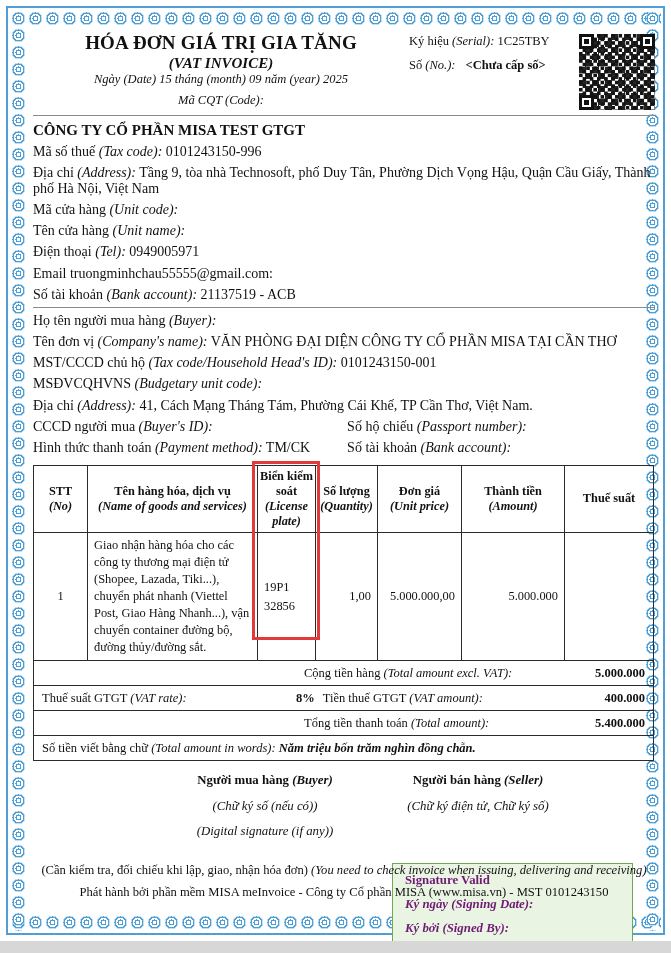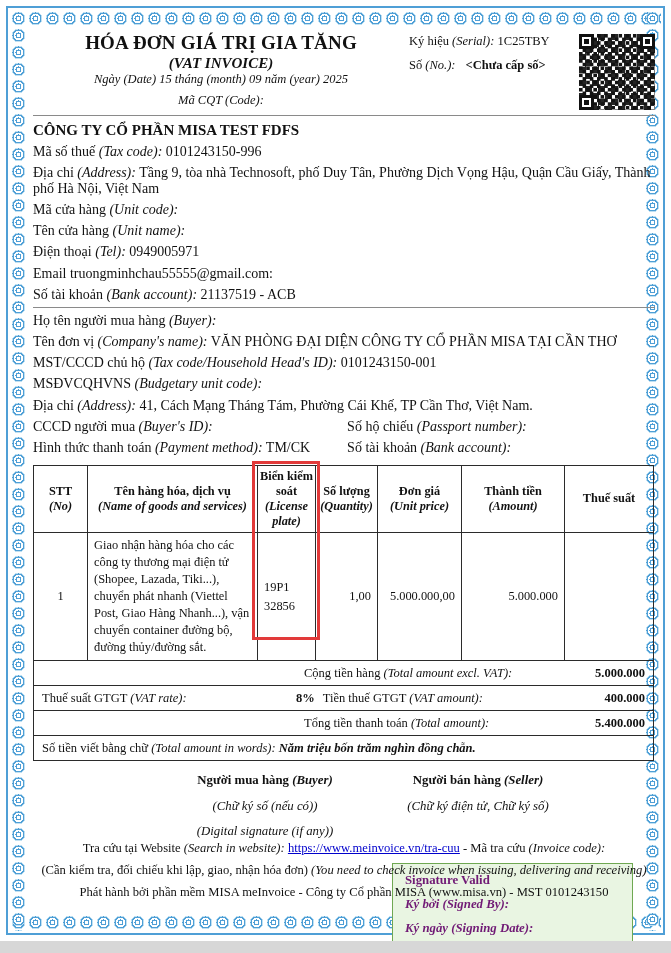--- a/index.html
+++ b/index.html
@@ -156,21 +156,21 @@
           <div class="finder f-tl"></div>
           <div class="finder f-tr"></div>
           <div class="finder f-bl"></div>
         </div>
       </div>
     </div>
 
     <hr class="hr">
 
     <div>
-      <div class="company">CÔNG TY CỔ PHẦN MISA TEST FDFS</div>
+      <div class="company">CÔNG TY CỔ PHẦN MISA TEST GTGT</div>
       <div class="fl"><span>Mã số thuế</span> <i>(Tax code):</i> <span>0101243150-996</span></div>
       <div class="fl"><span>Địa chỉ</span> <i>(Address):</i> <span>Tầng 9, tòa nhà Technosoft, phố Duy Tân, Phường Dịch Vọng Hậu, Quận Cầu Giấy, Thành phố Hà Nội, Việt Nam</span></div>
       <div class="fl"><span>Mã cửa hàng</span> <i>(Unit code):</i> <span></span></div>
       <div class="fl"><span>Tên cửa hàng</span> <i>(Unit name):</i> <span></span></div>
       <div class="fl"><span>Điện thoại</span> <i>(Tel):</i> <span>0949005971</span></div>
       <div class="fl">Email truongminhchau55555@gmail.com:</div>
       <div class="fl"><span>Số tài khoản</span> <i>(Bank account):</i> <span>21137519 - ACB</span></div>
     </div>
 
     <hr class="hr2">
@@ -292,35 +292,28 @@
       </div>
       <div class="sig-col sig-seller">
         <p class="sig-title"><span>Người bán hàng</span> <i>(Seller)</i></p>
         <p class="sig-sub">(Chữ ký điện tử, Chữ ký số)</p>
       </div>
     </div>
 
     <div class="sigbox-row">
       <div class="sigbox">
         <p>Signature Valid</p>
+        <p class="it">Ký ngày (Signing Date):</p>
         <p class="it">Ký bởi (Signed By):</p>
-        <p class="it">Ký ngày (Signing Date):</p>
       </div>
     </div>
 
   </div>
 
   <div class="footer">
-    <p>
-      <span>Tra cứu tại Website</span>
-      <i>(Search in website):</i>
-      <a href="#">https://www.meinvoice.vn/tra-cuu</a>
-      <span>- Mã tra cứu</span>
-      <i>(Invoice code):</i>
-    </p>
     <p>
       <span>(Cần kiểm tra, đối chiếu khi lập, giao, nhận hóa đơn)</span>
       <i>(You need to check invoice when issuing, delivering and receiving)</i>
     </p>
     <p>Phát hành bởi phần mềm MISA meInvoice - Công ty Cổ phần MISA (www.misa.vn) - MST 0101243150</p>
   </div>
 
 </div>
 
 </body></html>

